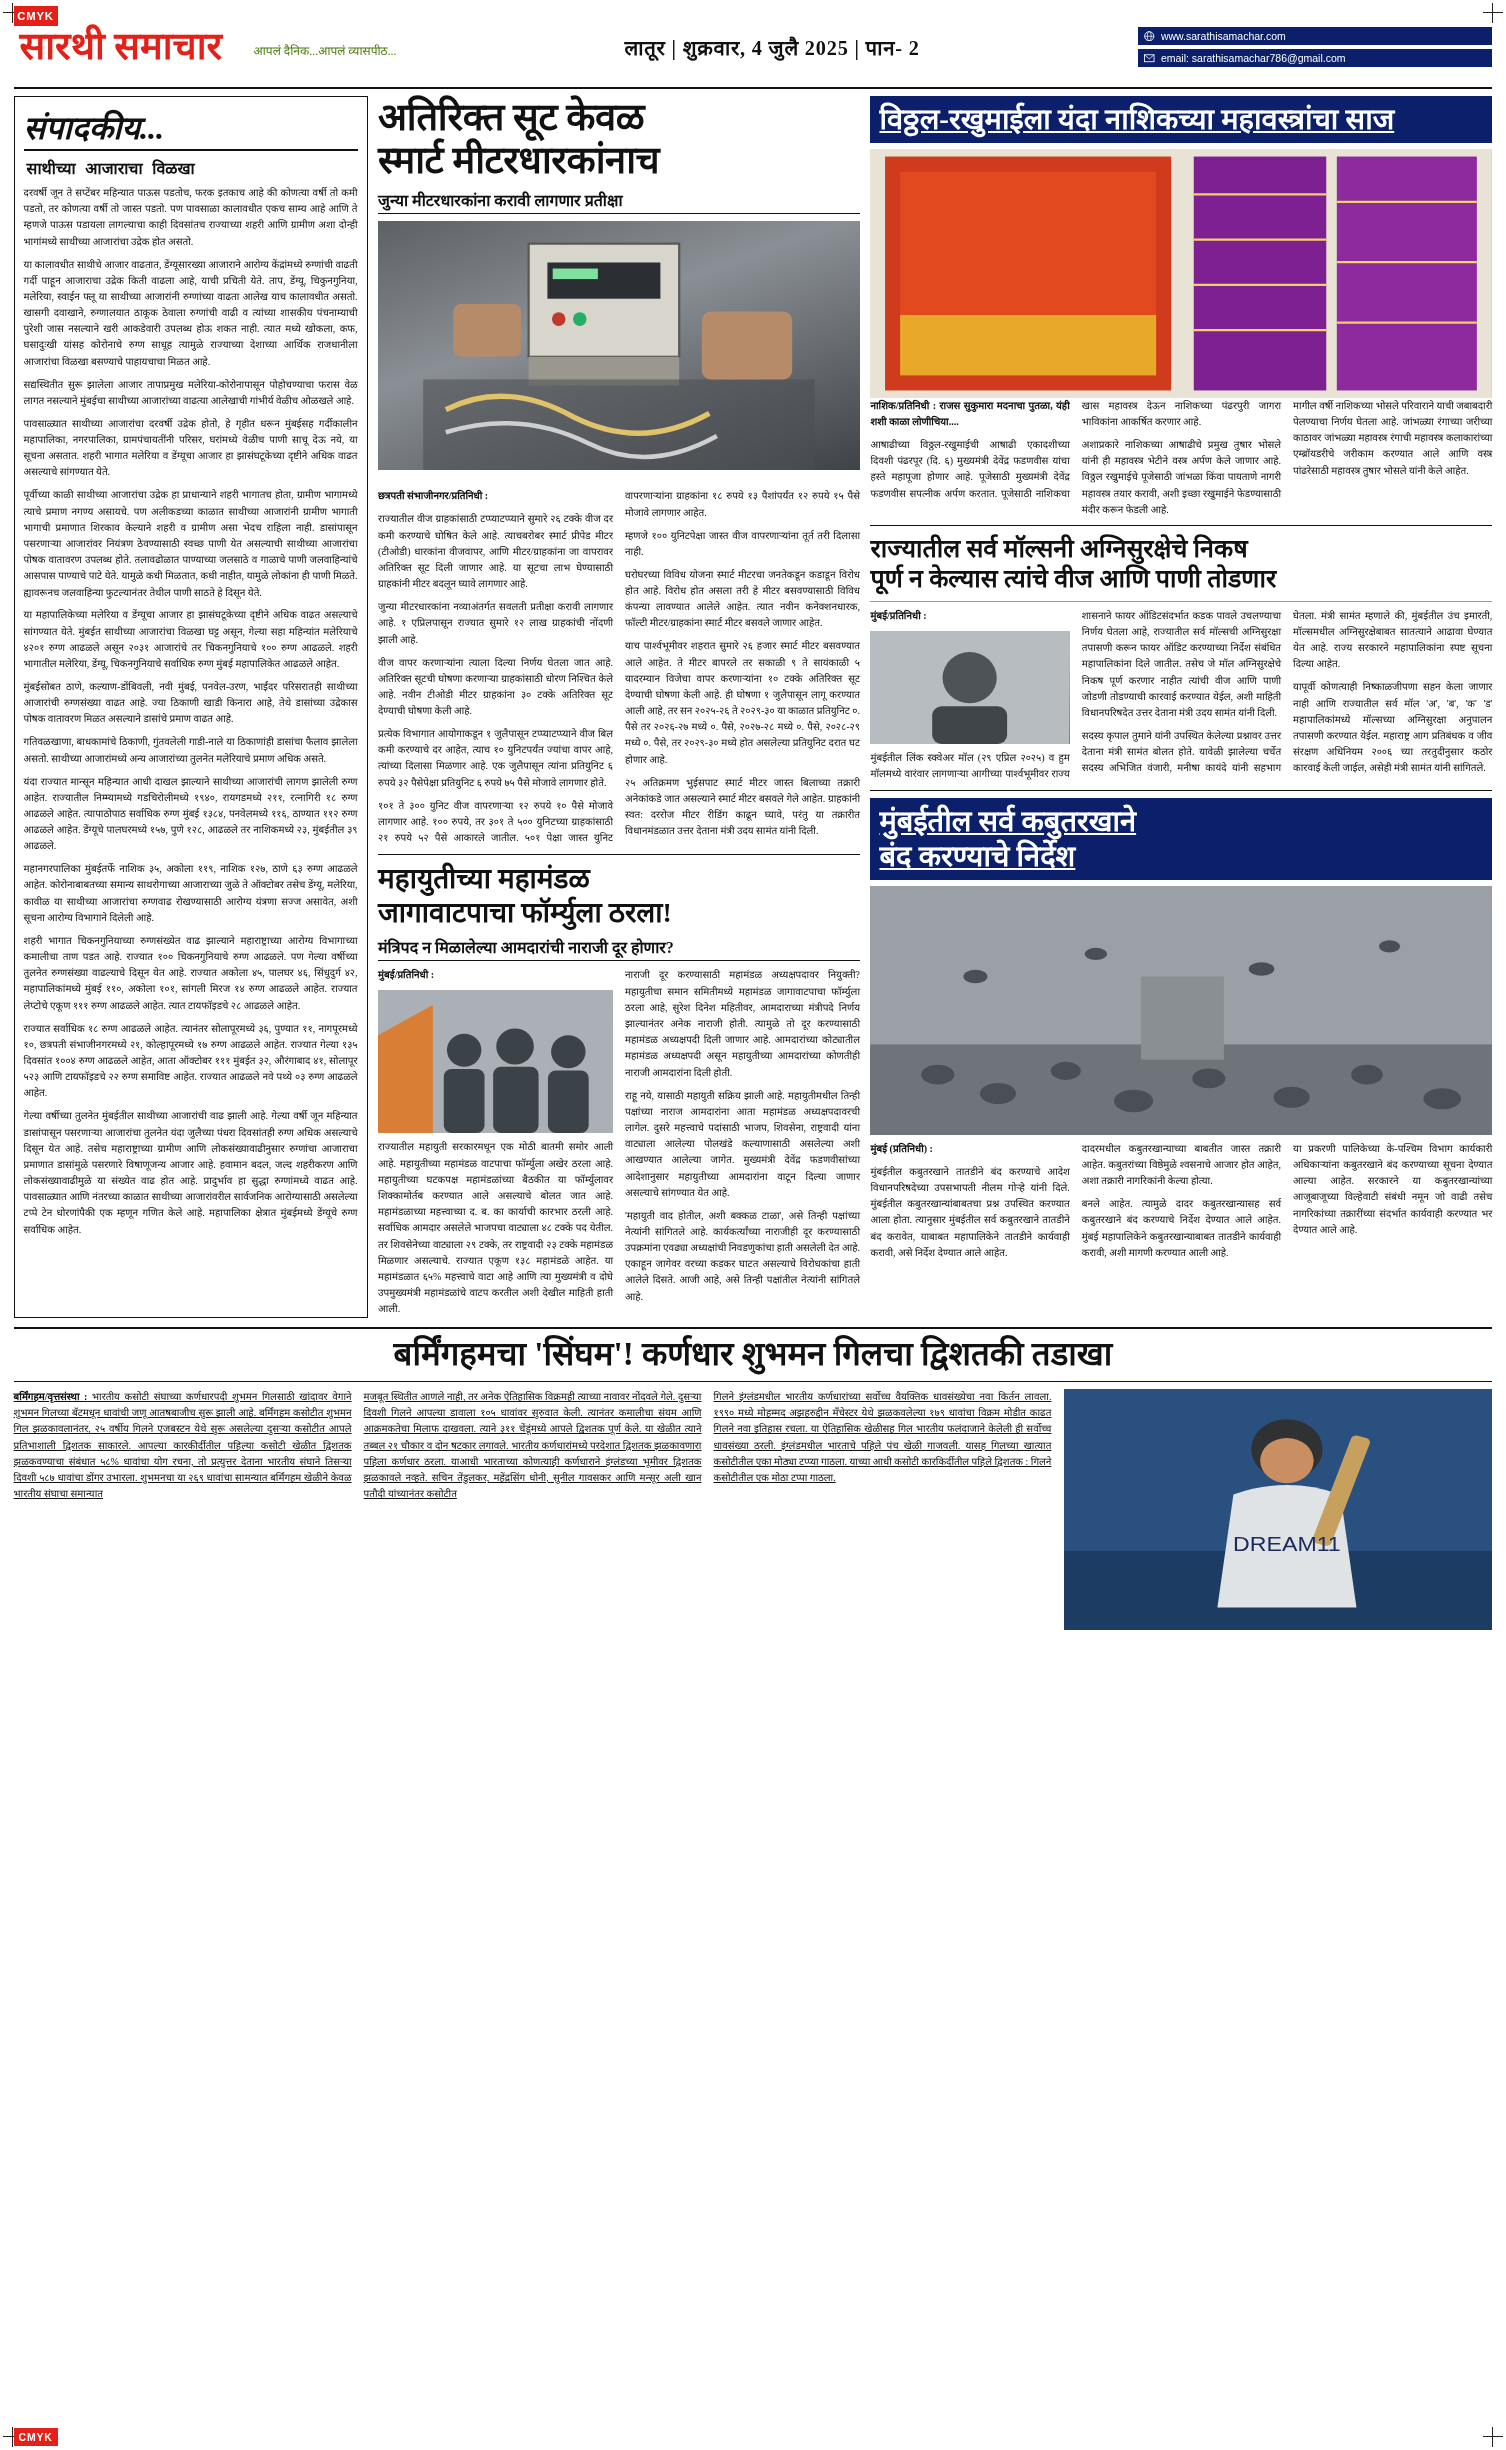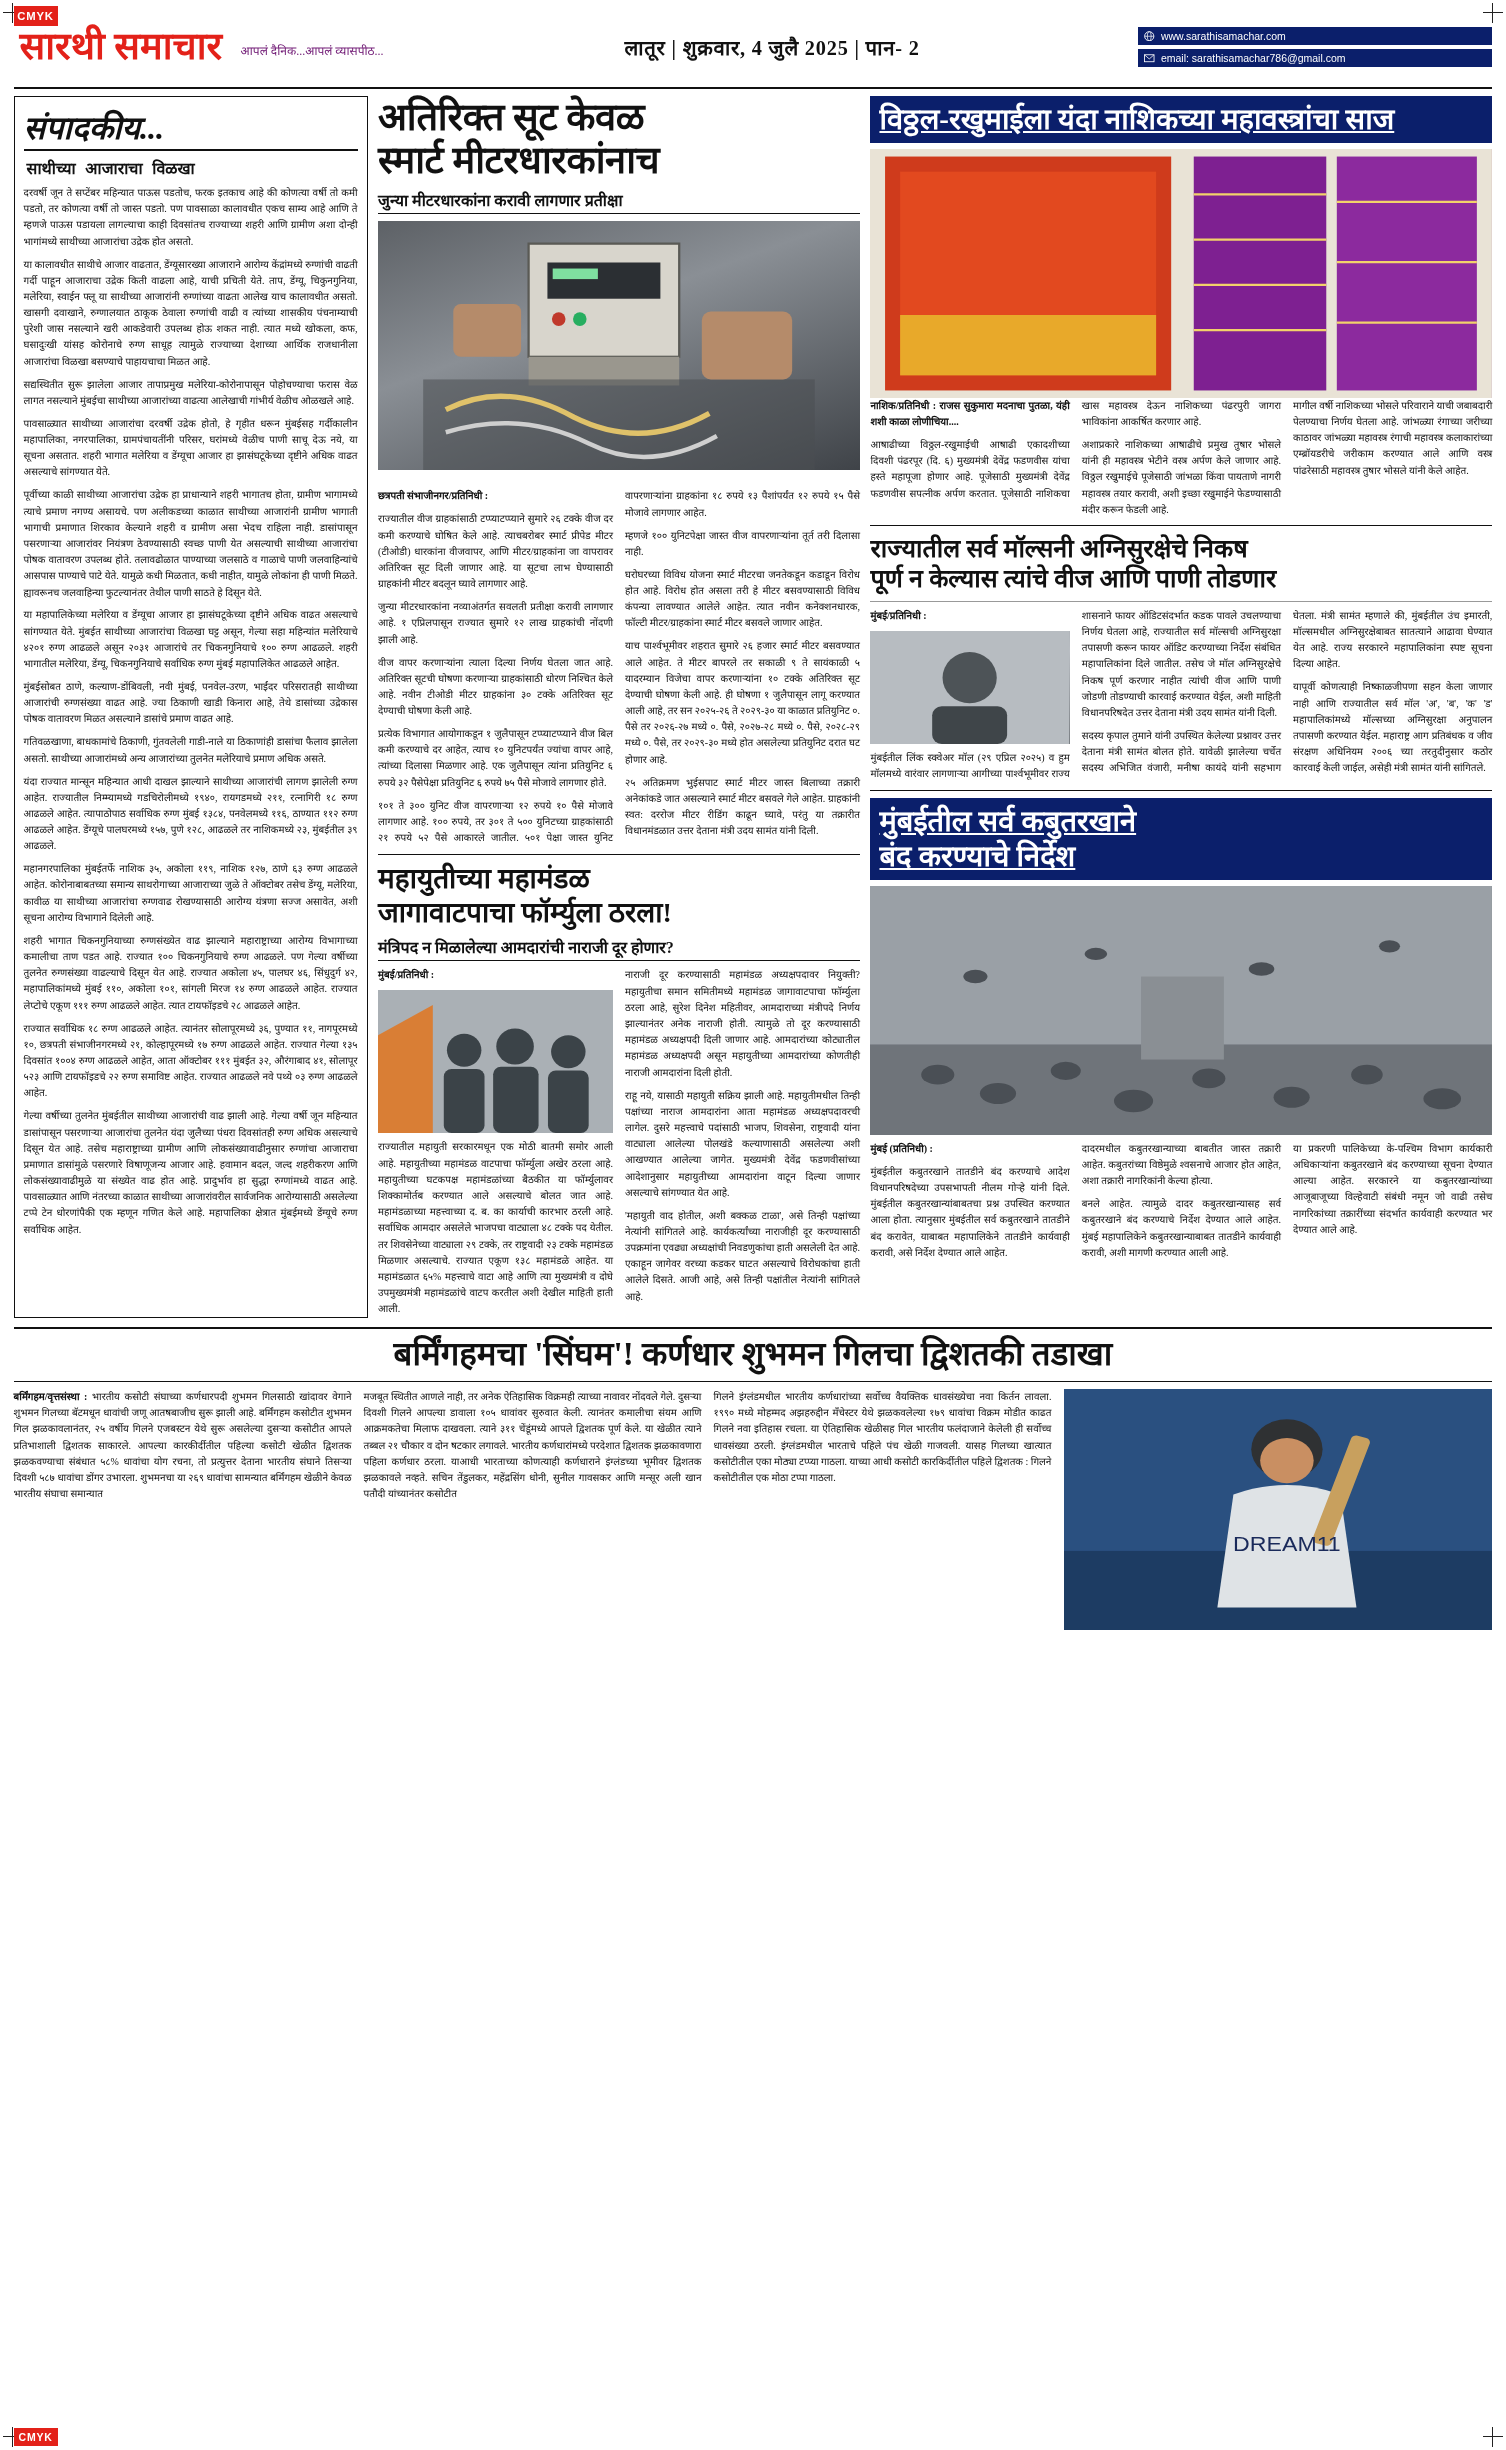--- a/index.html
+++ b/index.html
@@ -11,21 +11,21 @@
     color:#111;
   }
   .page { position:relative; width:1506px; height:2450px; padding:10.5px 13.6px; }
 
   
   .masthead { display:flex; align-items:stretch; height:78px; border-bottom:2.3px solid #111; padding-bottom:3px; }
   .cmyk-box { position:absolute; left:13.6px; top:6px; width:44px; height:19.6px; background:#e32119; color:#fff;
      font-size:11.3px; font-weight:bold; letter-spacing:0.8px; display:flex; align-items:center; justify-content:center; }
   .logo-wrap { width:392px; padding-left:6px; display:flex; flex-direction:column; justify-content:center; }
   .paper-name { font-family:"Liberation Serif", serif; font-size:38px; font-weight:bold; color:#e32119; line-height:1.05; }
-  .paper-name .sub { display:inline-block; font-size:12px; color:#701a75; font-weight:normal; margin-left:9px; vertical-align:4.5px; }
+  .paper-name .sub { display:inline-block; font-size:12px; color:#4d7c0f; font-weight:normal; margin-left:22px; vertical-align:4.5px; }
   .mast-center { flex:1; display:flex; align-items:center; justify-content:center; font-family:"Liberation Serif", serif;
      font-size:20.3px; font-weight:bold; letter-spacing:0.8px; }
   .mast-right { width:354px; display:flex; flex-direction:column; justify-content:center; gap:4.5px; }
   .contact-line { background:#0b1f6b; color:#fff; font-size:10.5px; padding:3px 6px; display:flex; align-items:center; gap:6px; }
   .globe, .mail { display:inline-block; width:10.5px; height:10.5px; }
 
   
   .body-area { position:relative; margin-top:7.5px; }
   .row1 { display:flex; gap:10.5px; }
   .col-edit { width:354px; border:1.5px solid #111; padding:7.5px 9px; }
@@ -297,21 +297,21 @@
           <p>मुंबईतील कबुतरखाने तातडीने बंद करण्याचे आदेश विधानपरिषदेच्या उपसभापती नीलम गोऱ्हे यांनी दिले. मुंबईतील कबुतरखान्यांबाबतचा प्रश्न उपस्थित करण्यात आला होता. त्यानुसार मुंबईतील सर्व कबुतरखाने तातडीने बंद करावेत, याबाबत महापालिकेने तातडीने कार्यवाही करावी, असे निर्देश देण्यात आले आहेत.</p>
           <p>दादरमधील कबुतरखान्याच्या बाबतीत जास्त तक्रारी आहेत. कबुतरांच्या विष्ठेमुळे श्वसनाचे आजार होत आहेत, अशा तक्रारी नागरिकांनी केल्या होत्या.</p>
           <p>बनले आहेत. त्यामुळे दादर कबुतरखान्यासह सर्व कबुतरखाने बंद करण्याचे निर्देश देण्यात आले आहेत. मुंबई महापालिकेने कबुतरखान्याबाबत तातडीने कार्यवाही करावी, अशी मागणी करण्यात आली आहे.</p>
           <p>या प्रकरणी पालिकेच्या के-पश्चिम विभाग कार्यकारी अधिकाऱ्यांना कबुतरखाने बंद करण्याच्या सूचना देण्यात आल्या आहेत. सरकारने या कबुतरखान्यांच्या आजूबाजूच्या विल्हेवाटी संबंधी नमून जो वाढी तसेच नागरिकांच्या तक्रारींच्या संदर्भात कार्यवाही करण्यात भर देण्यात आले आहे.</p>
         </div>
       </div>
     </div>
 
     <div style="margin-top:9px;">
       <div class="sport-head">बर्मिंगहमचा 'सिंघम'! कर्णधार शुभमन गिलचा द्विशतकी तडाखा</div>
-      <div style="display:flex; gap:13px; margin-top:7.5px;">
+      <div style="display:flex; gap:13px; margin-top:7.5px;text-decoration:underline;">
         <div style="flex:1;">
           <div class="three-col body-text">
             <p><span class="byline">बर्मिंगहम/वृत्तसंस्था :</span> <span>भारतीय कसोटी संघाच्या कर्णधारपदी शुभमन गिलसाठी खांदावर वेगाने शुभमन गिलच्या बॅटमधून धावांची जणू आतषबाजीच सुरू झाली आहे. बर्मिंगहम कसोटीत शुभमन गिल झळकावलानंतर, २५ वर्षीय गिलने एजबस्टन येथे सुरू असलेल्या दुसऱ्या कसोटीत आपले प्रतिभाशाली द्विशतक साकारले. आपल्या कारकीर्दीतील पहिल्या कसोटी खेळीत द्विशतक झळकवण्याचा संबंधात ५८% धावांचा योग रचना, तो प्रत्युत्तर देताना भारतीय संघाने तिसऱ्या दिवशी ५८७ धावांचा डोंगर उभारला. शुभमनचा या २६९ धावांचा सामन्यात बर्मिंगहम खेळीने केवळ भारतीय संघाचा समान्यात</span></p>
             <p>मजबूत स्थितीत आणले नाही, तर अनेक ऐतिहासिक विक्रमही त्याच्या नावावर नोंदवले गेले. दुसऱ्या दिवशी गिलने आपल्या डावाला १०५ धावांवर सुरुवात केली. त्यानंतर कमालीचा संयम आणि आक्रमकतेचा मिलाफ दाखवला. त्याने ३११ चेंडूंमध्ये आपले द्विशतक पूर्ण केले. या खेळीत त्याने तब्बल २१ चौकार व दोन षटकार लगावले. भारतीय कर्णधारांमध्ये परदेशात द्विशतक झळकावणारा पहिला कर्णधार ठरला. याआधी भारताच्या कोणत्याही कर्णधाराने इंग्लंडच्या भूमीवर द्विशतक झळकावले नव्हते. सचिन तेंडुलकर, महेंद्रसिंग धोनी, सुनील गावसकर आणि मन्सूर अली खान पतौदी यांच्यानंतर कसोटीत</p>
             <p>गिलने इंग्लंडमधील भारतीय कर्णधारांच्या सर्वोच्च वैयक्तिक धावसंख्येचा नवा किर्तन लावला. १९९० मध्ये मोहम्मद अझहरुद्दीन मँचेस्टर येथे झळकवलेल्या १७९ धावांचा विक्रम मोडीत काढत गिलने नवा इतिहास रचला. या ऐतिहासिक खेळीसह गिल भारतीय फलंदाजाने केलेली ही सर्वोच्च धावसंख्या ठरली. इंग्लंडमधील भारताचे पहिले पंच खेळी गाजवली. यासह गिलच्या खात्यात कसोटीतील एका मोठ्या टप्प्या गाठला. याच्या आधी कसोटी कारकिर्दीतील पहिले द्विशतक : गिलने कसोटीतील एक मोठा टप्पा गाठला.</p>
           </div>
         </div>
         <div class="photo cricket-photo" style="width:428px;height:241px;">
           <svg width="100%" height="100%" viewBox="0 0 480 320" preserveAspectRatio="none">
             <rect width="480" height="320" fill="#2a5080"></rect>

